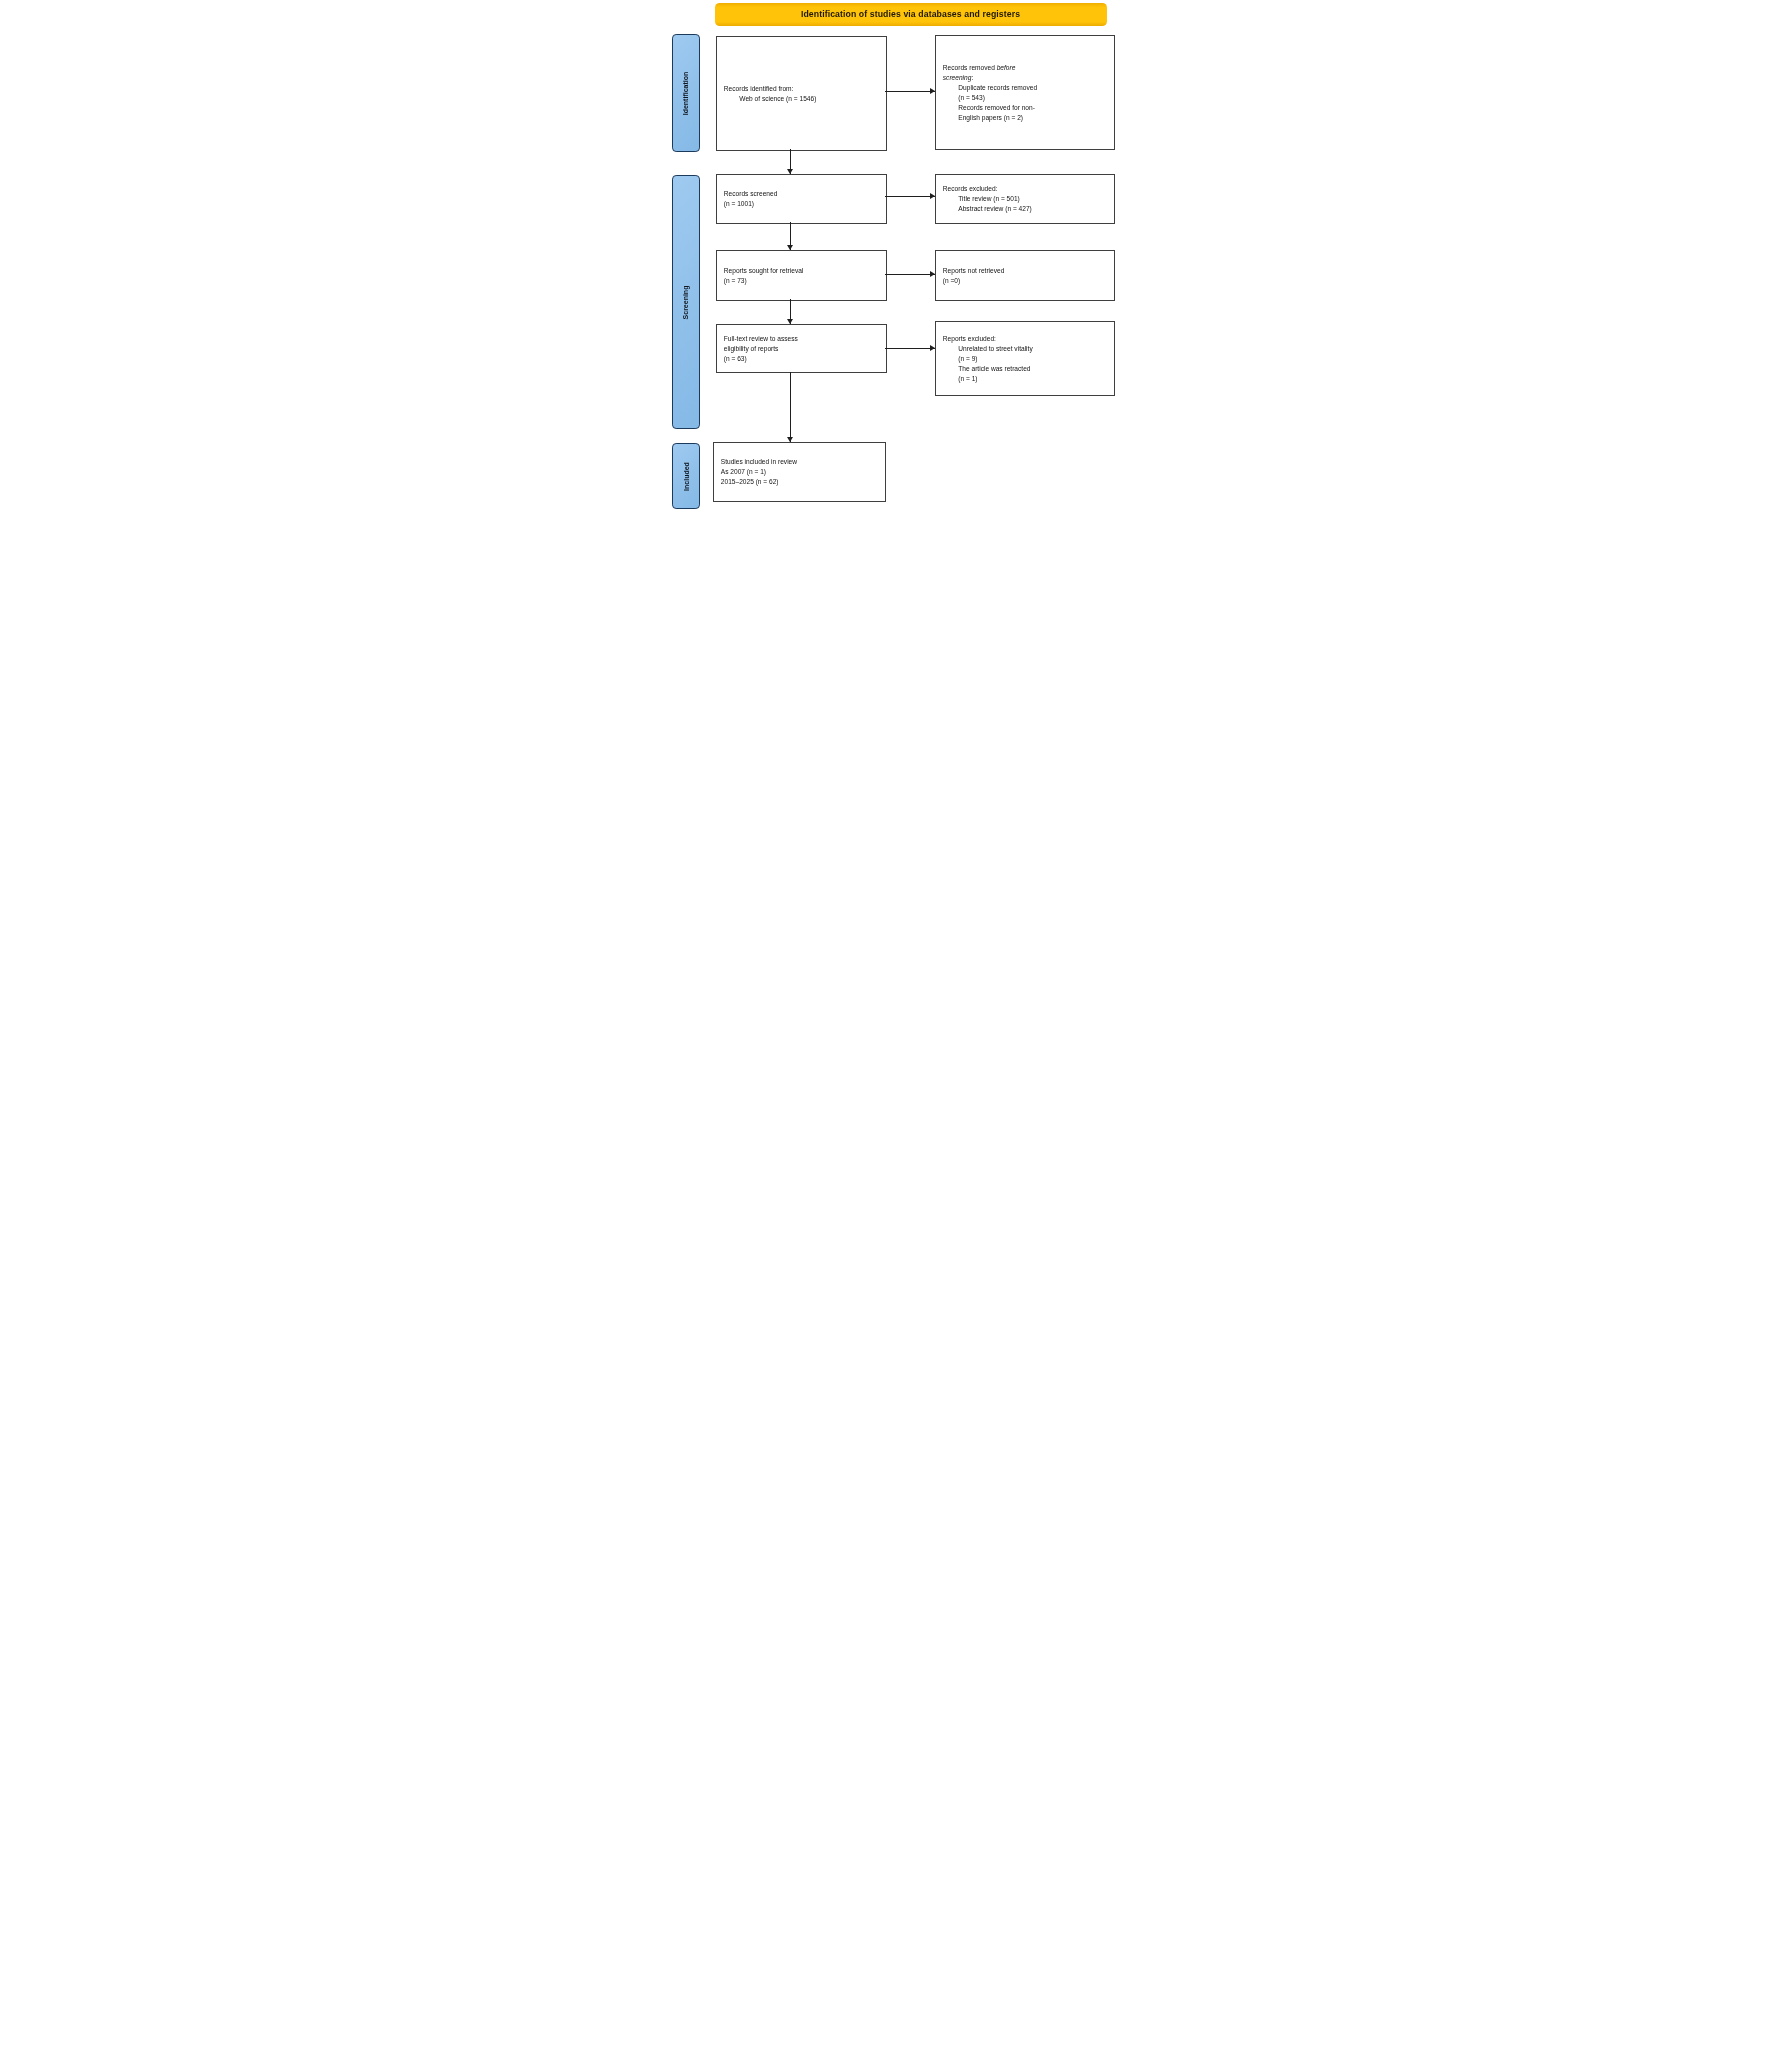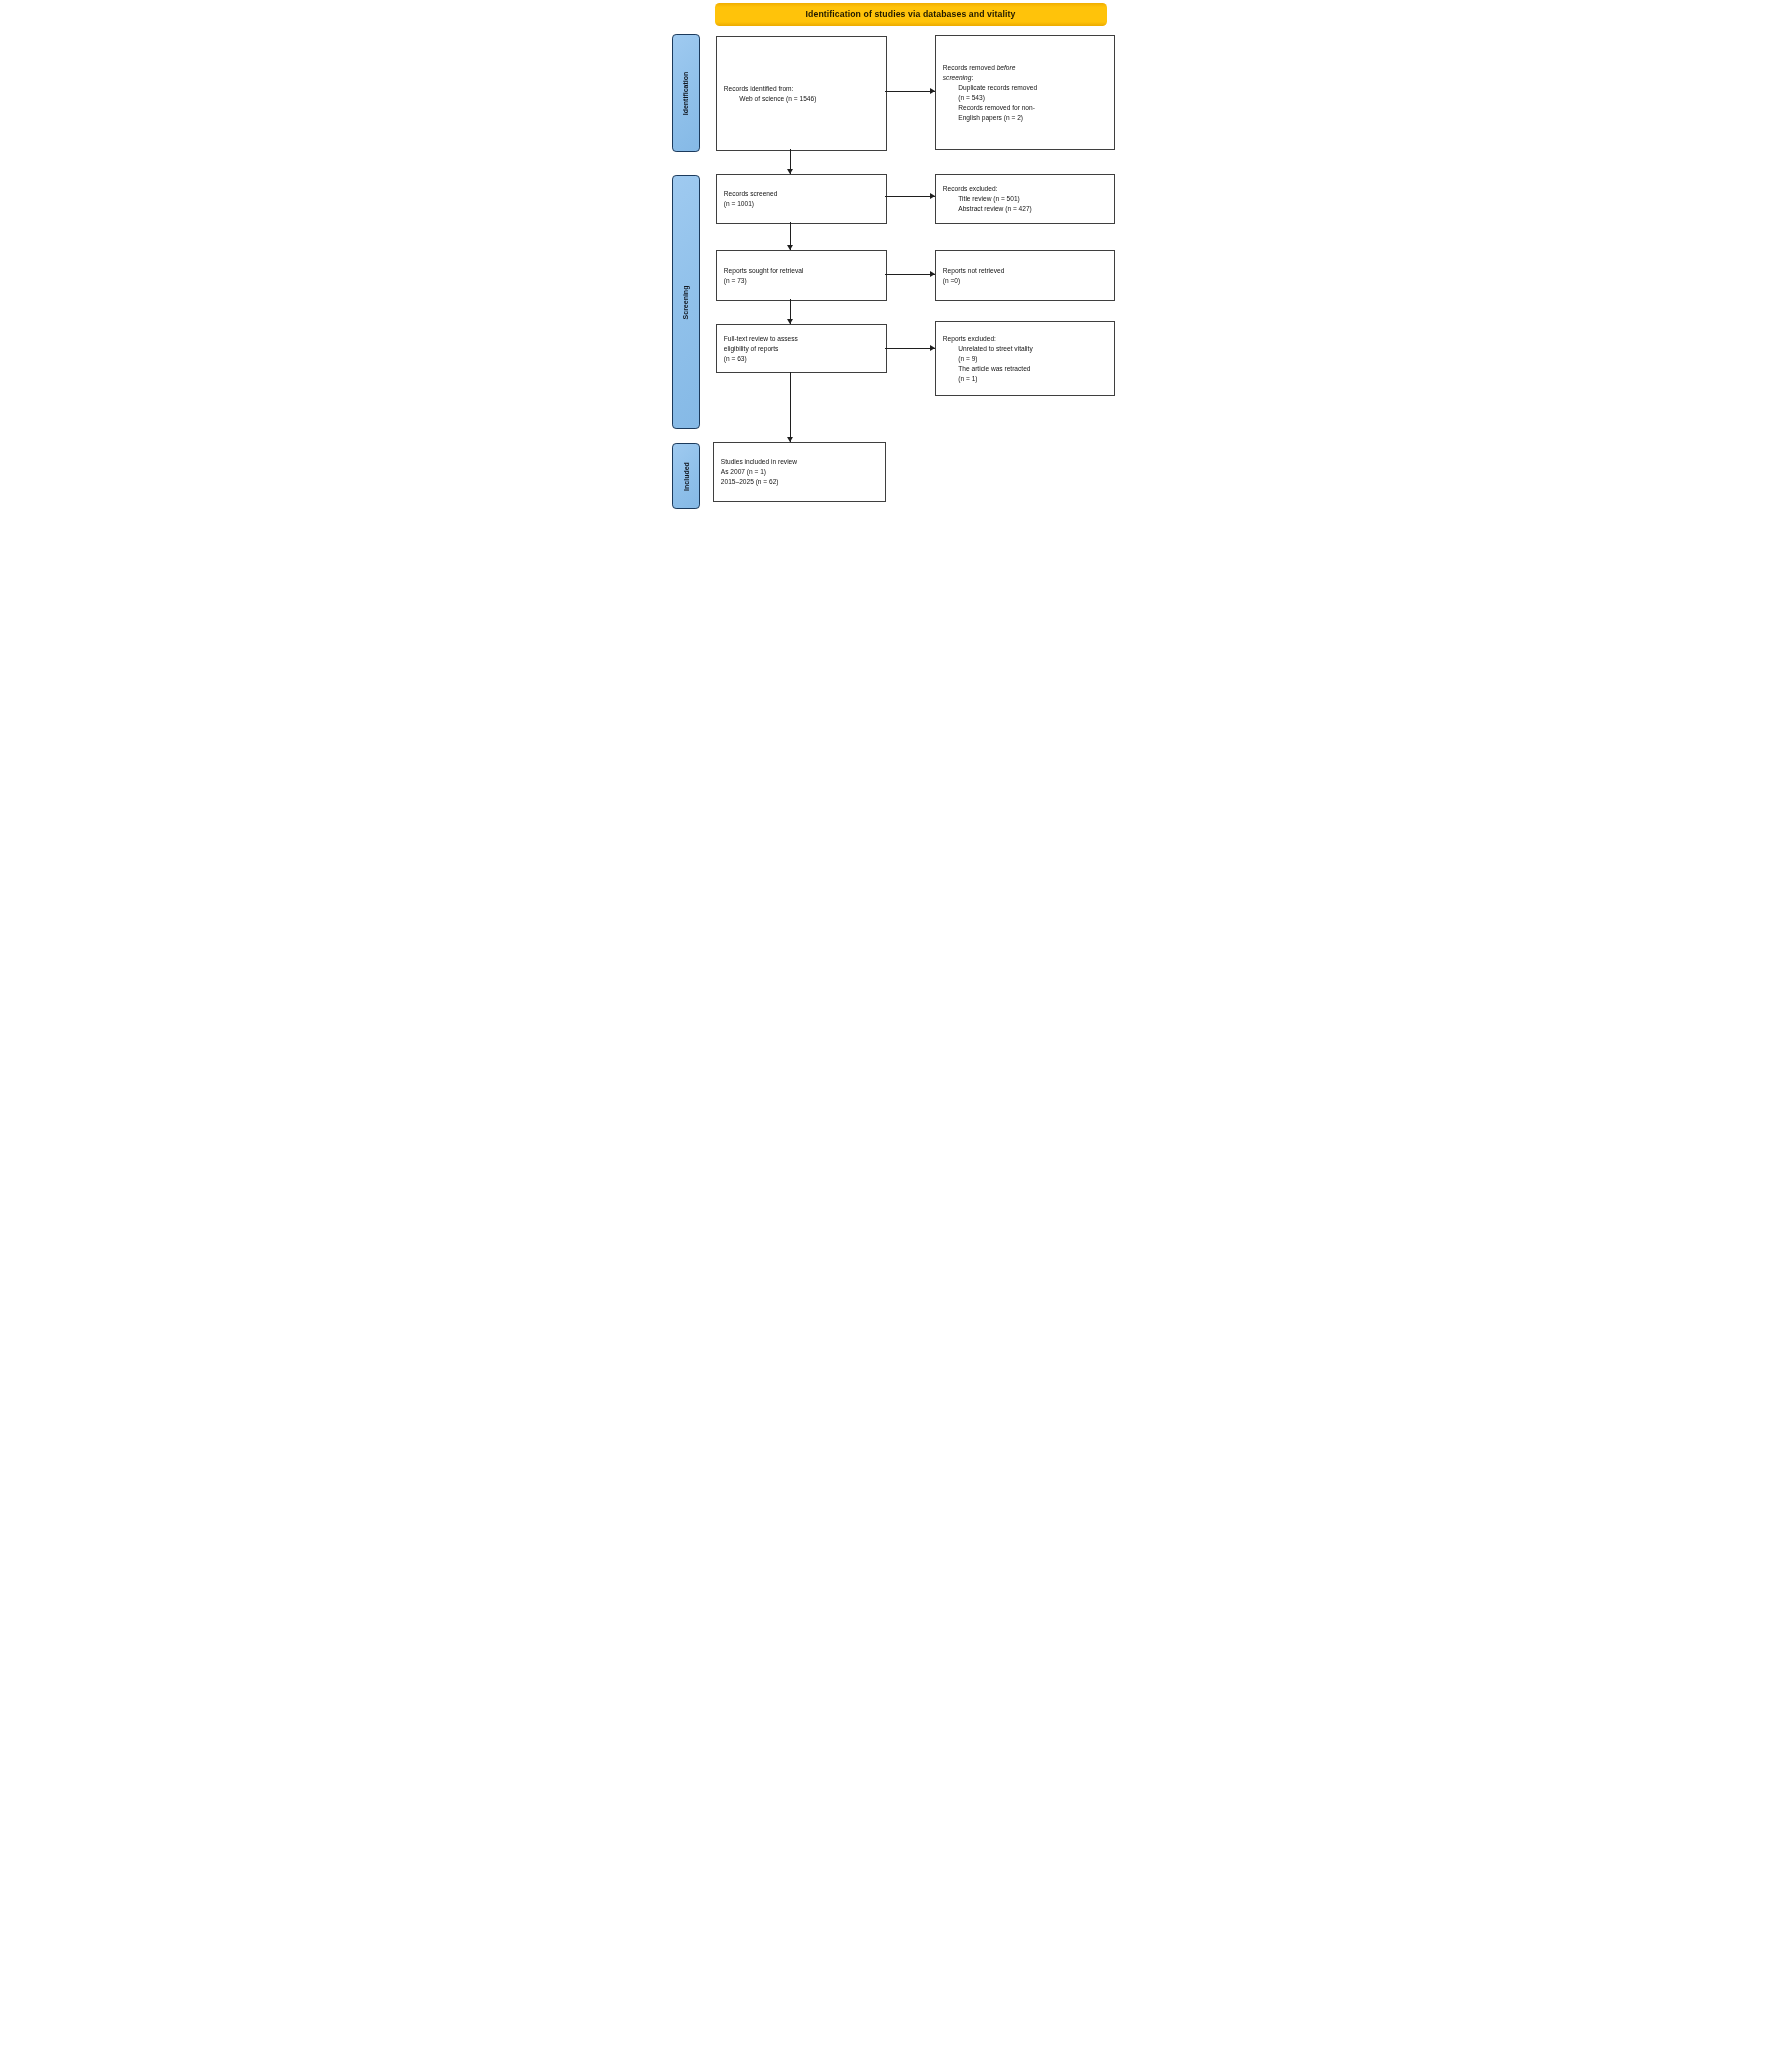--- a/index.html
+++ b/index.html
@@ -49,21 +49,21 @@
     border-top:3.2px solid transparent; border-bottom:3.2px solid transparent;
     border-left:5px solid #1f1f1f;
   }
 </style>
 </head>
 <body>
 
 <div class="canvas">
 
   <div class="banner">
-    <span class="banner-label">Identification of studies via databases and vitality</span>
+    <span class="banner-label">Identification of studies via databases and registers</span>
   </div>
 
   <div class="stage" style="top:34px; height:116px;">
     <span class="vlabel">Identification</span>
   </div>
   <div class="stage" style="top:175px; height:252px;">
     <span class="vlabel">Screening</span>
   </div>
   <div class="stage" style="top:443px; height:64px;">
     <span class="vlabel">Included</span>

